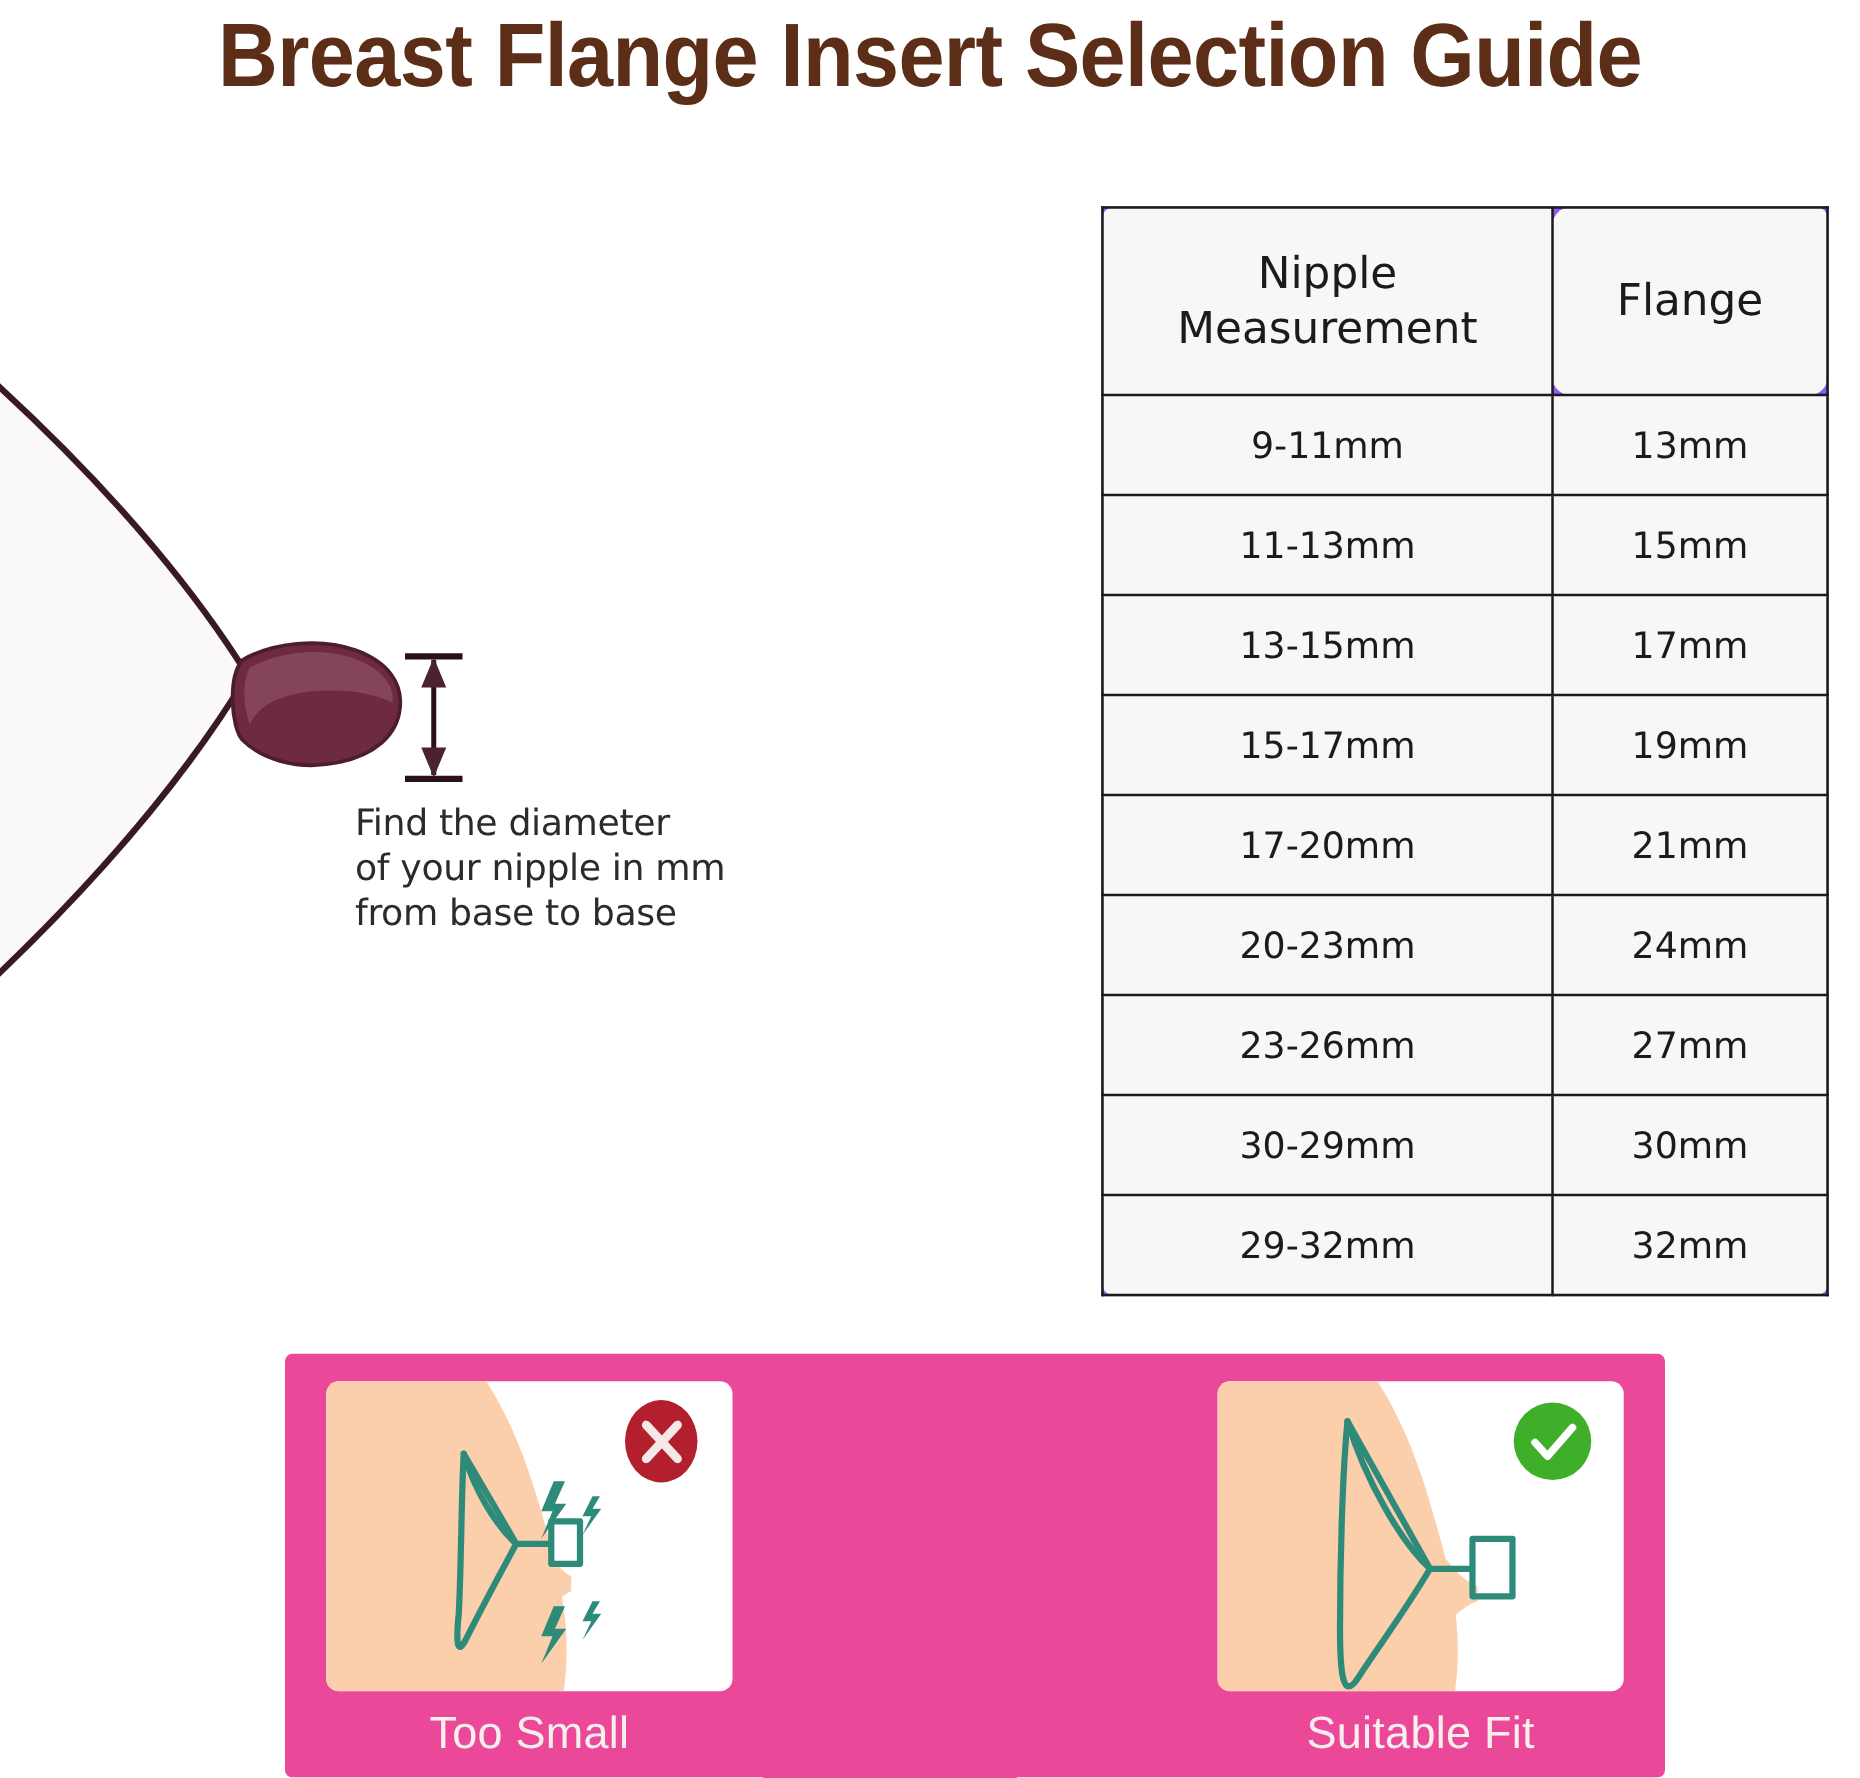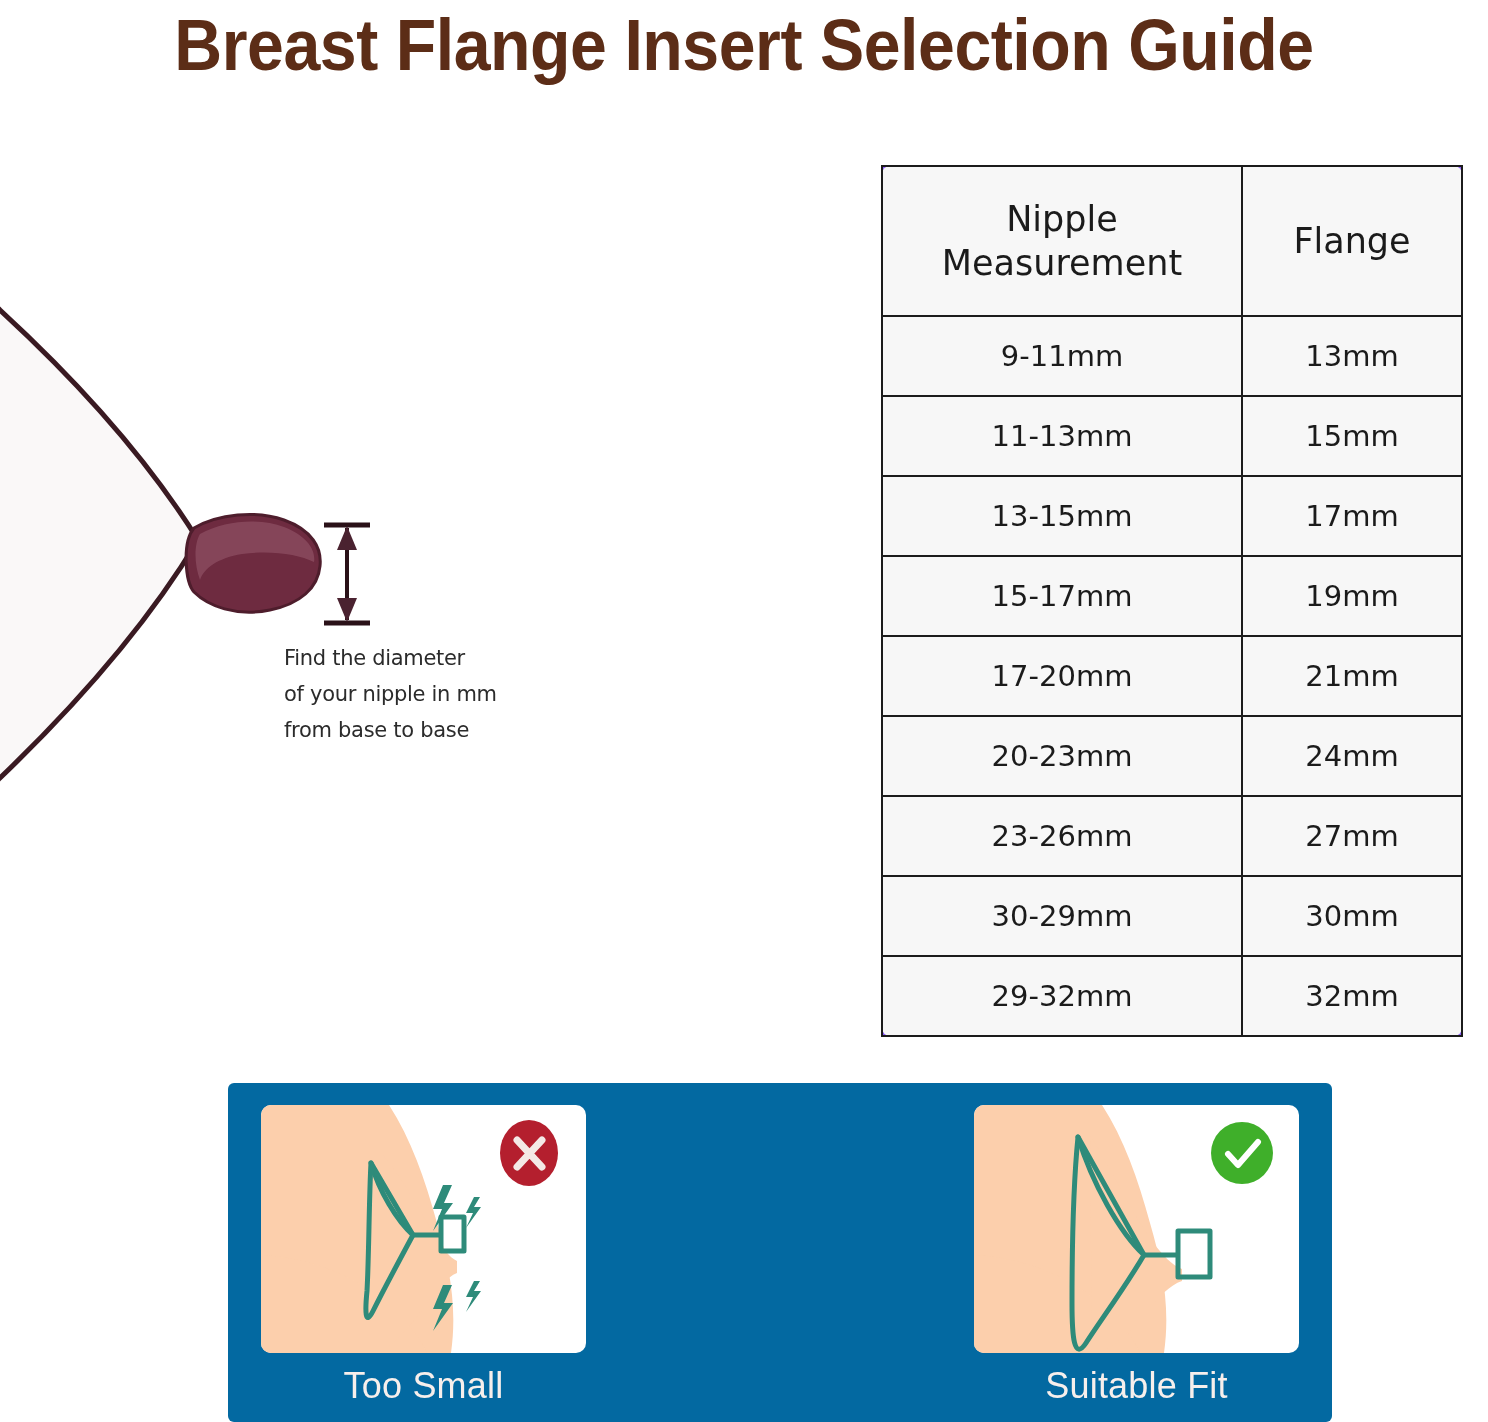--- a/index.html
+++ b/index.html
@@ -53,21 +53,21 @@
     height: 112px;
   }
 
   
   #instruction-text {
     position: absolute;
     left: 284px;
     top: 640px;
     width: 340px;
     color: #2b2b2b;
-    font-size: 21px;
+    font-size: 29px;
     line-height: 36px;
     font-family: "DejaVu Sans", sans-serif;
     font-weight: 400;
     letter-spacing: -0.3px;
   }
   #instruction-text .ln { display: block; white-space: nowrap; }
 
   
   #size-table {
     position: absolute;
@@ -88,41 +88,41 @@
     font-weight: 400;
     padding: 0;
   }
   #size-table thead th {
     height: 148px;
     font-size: 35px;
     line-height: 44px;
     font-weight: 400;
   }
   #size-table thead th.col-nipple { width: 358px; }
-  #size-table thead th.col-flange { width: 218px; }
+  #size-table thead th.col-flange { width: 218px; border-radius: 14px; }
   #size-table tbody td {
     height: 78px;
     font-size: 29px;
   }
   #size-table .hdr-line { display: block; }
 
   
   #size-table thead th.col-nipple { border-top-left-radius: 8px; }
   #size-table thead th.col-flange { border-top-right-radius: 8px; }
   #size-table tbody tr:last-child td:first-child { border-bottom-left-radius: 8px; margin-top: 25px; }
   #size-table tbody tr:last-child td:last-child { border-bottom-right-radius: 8px; }
 
   
   #fit-panel {
     position: absolute;
     left: 228px;
     top: 1083px;
     width: 1104px;
     height: 339px;
-    background: #0369a1;
+    background: #ec4899;
     border-radius: 6px;
   }
   #fit-cards {
     position: absolute;
     left: 0; top: 0;
     width: 1104px;
     height: 339px;
     display: flex;
     justify-content: space-between;
     padding: 22px 33px 0 33px;

